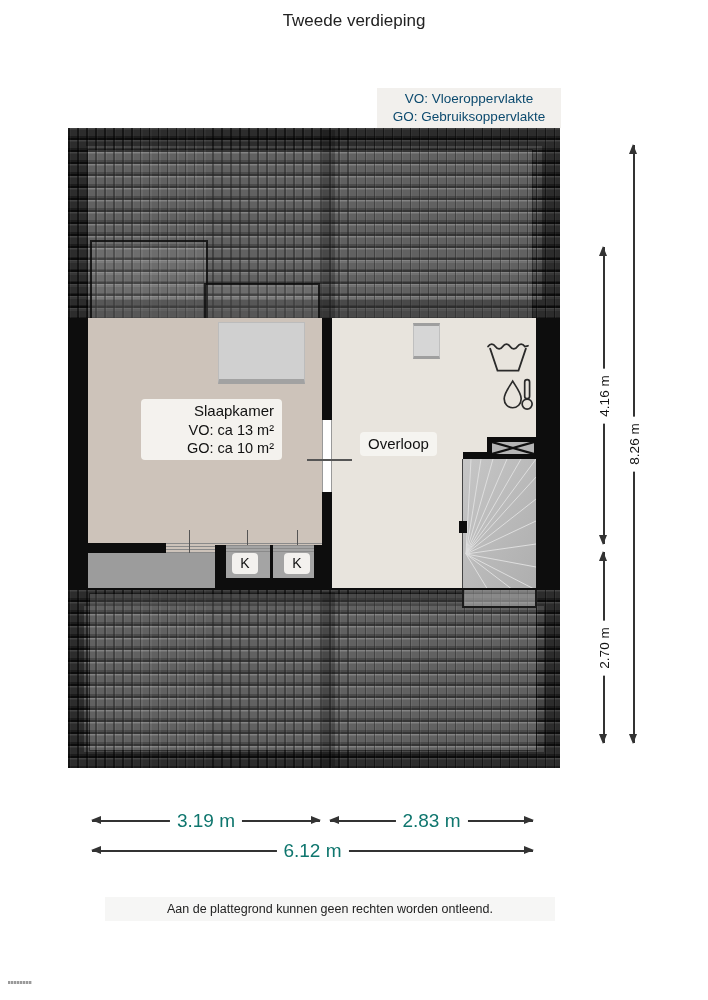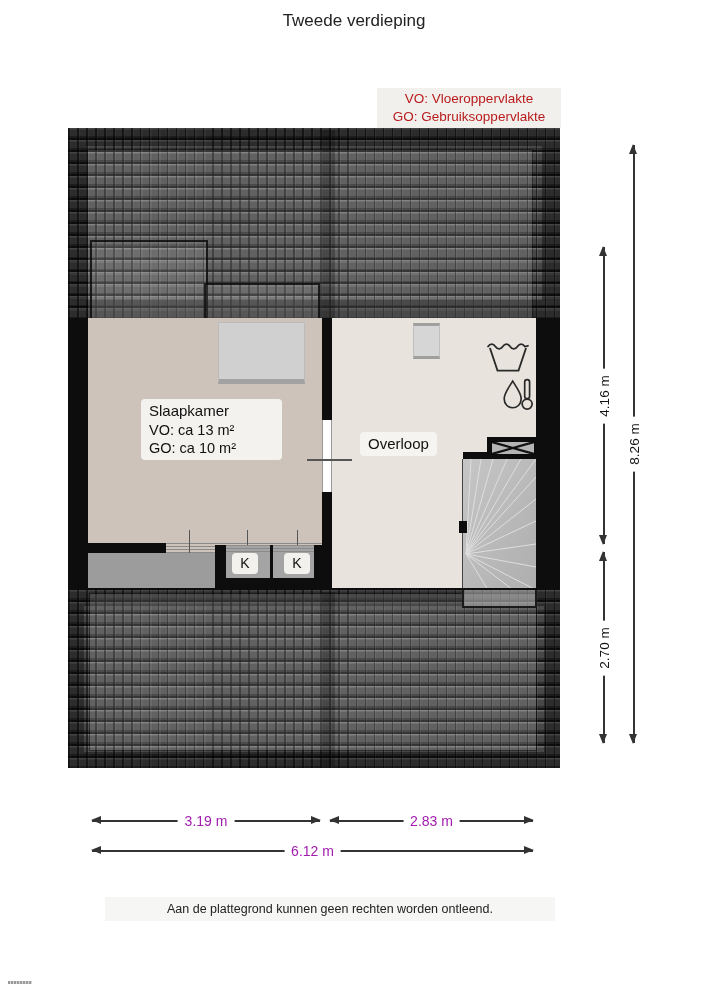--- a/index.html
+++ b/index.html
@@ -3,21 +3,21 @@
 <meta charset="utf-8">
 <style>
   html,body{margin:0;padding:0;background:#fff;}
   .page{position:relative;width:708px;height:1000px;background:#ffffff;
         font-family:"Liberation Sans",sans-serif;color:#1c1c1c;overflow:hidden;}
   .abs{position:absolute;}
 
   
   .title{left:0;top:11px;width:708px;text-align:center;font-size:17px;color:#222;}
   .legend{left:377px;top:88px;width:184px;background:#f2f0ed;padding:2px 0;
-          text-align:center;font-size:13.5px;line-height:1.35;color:#b91c1c;}
+          text-align:center;font-size:13.5px;line-height:1.35;color:#0c4a6e;}
   .footer{left:105px;top:897px;width:450px;background:#f6f6f5;padding:3px 0;
           text-align:center;font-size:12.5px;line-height:1.45;color:#222;}
   .watermark{left:8px;top:981px;width:24px;height:3px;
              background:repeating-linear-gradient(90deg,#9a9a9a 0 2px,#d8d8d8 2px 3px);}
 
   
   .tiles{background:
       repeating-linear-gradient(90deg,rgba(0,0,0,.5) 0 1.5px,rgba(255,255,255,.06) 1.5px 2.5px,rgba(0,0,0,0) 2.5px 9px),
       repeating-linear-gradient(180deg,#6f6f6f 0 1px,#595959 1px 2.5px,#474747 2.5px 8.5px,#2e2e2e 8.5px 10px,#141414 10px 12px);}
   .roof-top{left:68px;top:128px;width:492px;height:190px;box-shadow:inset 0 0 0 18px rgba(0,0,0,.38);}
@@ -46,40 +46,40 @@
   
   .closet-box{left:215px;top:545px;width:110px;height:45px;background:#a4a4a4;}
   .k-label{width:26px;height:21px;background:#f3f1ee;border-radius:4px;text-align:center;
            font-size:14px;line-height:21px;color:#111;}
 
   
   .stairs-ext{left:462px;top:590px;width:75px;height:18px;background:rgba(235,235,235,.4);
               border:2.5px solid #1a1a1a;border-top:none;box-sizing:border-box;}
 
   
-  .room-label{background:rgba(246,244,240,.95);border-radius:4px;text-align:left;
+  .room-label{background:rgba(246,244,240,.95);border-radius:4px;text-align:right;
               color:#111;padding:2px 8px;line-height:1.3;}
   .room-label .big{font-size:15px;}
   .room-label .sm{font-size:14.5px;}
 
   
   .vdim{width:1.5px;background:#333;}
   .vdim .arr-t,.vdim .arr-b{position:absolute;left:-3.8px;width:0;height:0;
         border-left:4.5px solid transparent;border-right:4.5px solid transparent;}
   .vdim .arr-t{top:-1px;border-bottom:10px solid #333;}
   .vdim .arr-b{bottom:-1px;border-top:10px solid #333;}
   .vdim .dlabel{position:absolute;left:50%;top:50%;transform:translate(-50%,-50%) rotate(-90deg);
         background:#fff;padding:0 7px;font-size:13.5px;white-space:nowrap;color:#111;}
   .hdim{height:1.5px;background:#333;}
   .hdim .arr-l,.hdim .arr-r{position:absolute;top:-3.8px;width:0;height:0;
         border-top:4.5px solid transparent;border-bottom:4.5px solid transparent;}
   .hdim .arr-l{left:-1px;border-right:10px solid #333;}
   .hdim .arr-r{right:-1px;border-left:10px solid #333;}
   .hdim .dlabel{position:absolute;left:50%;top:50%;transform:translate(-50%,-50%);
-        background:#fff;padding:0 7px;font-size:14px;white-space:nowrap;color:#a21caf;}
+        background:#fff;padding:0 7px;font-size:19px;white-space:nowrap;color:#0f766e;}
 
   svg{display:block;}
 </style>
 </head>
 <body>
 
 <div class="page">
 
   <div class="abs title">Tweede verdieping</div>
 

